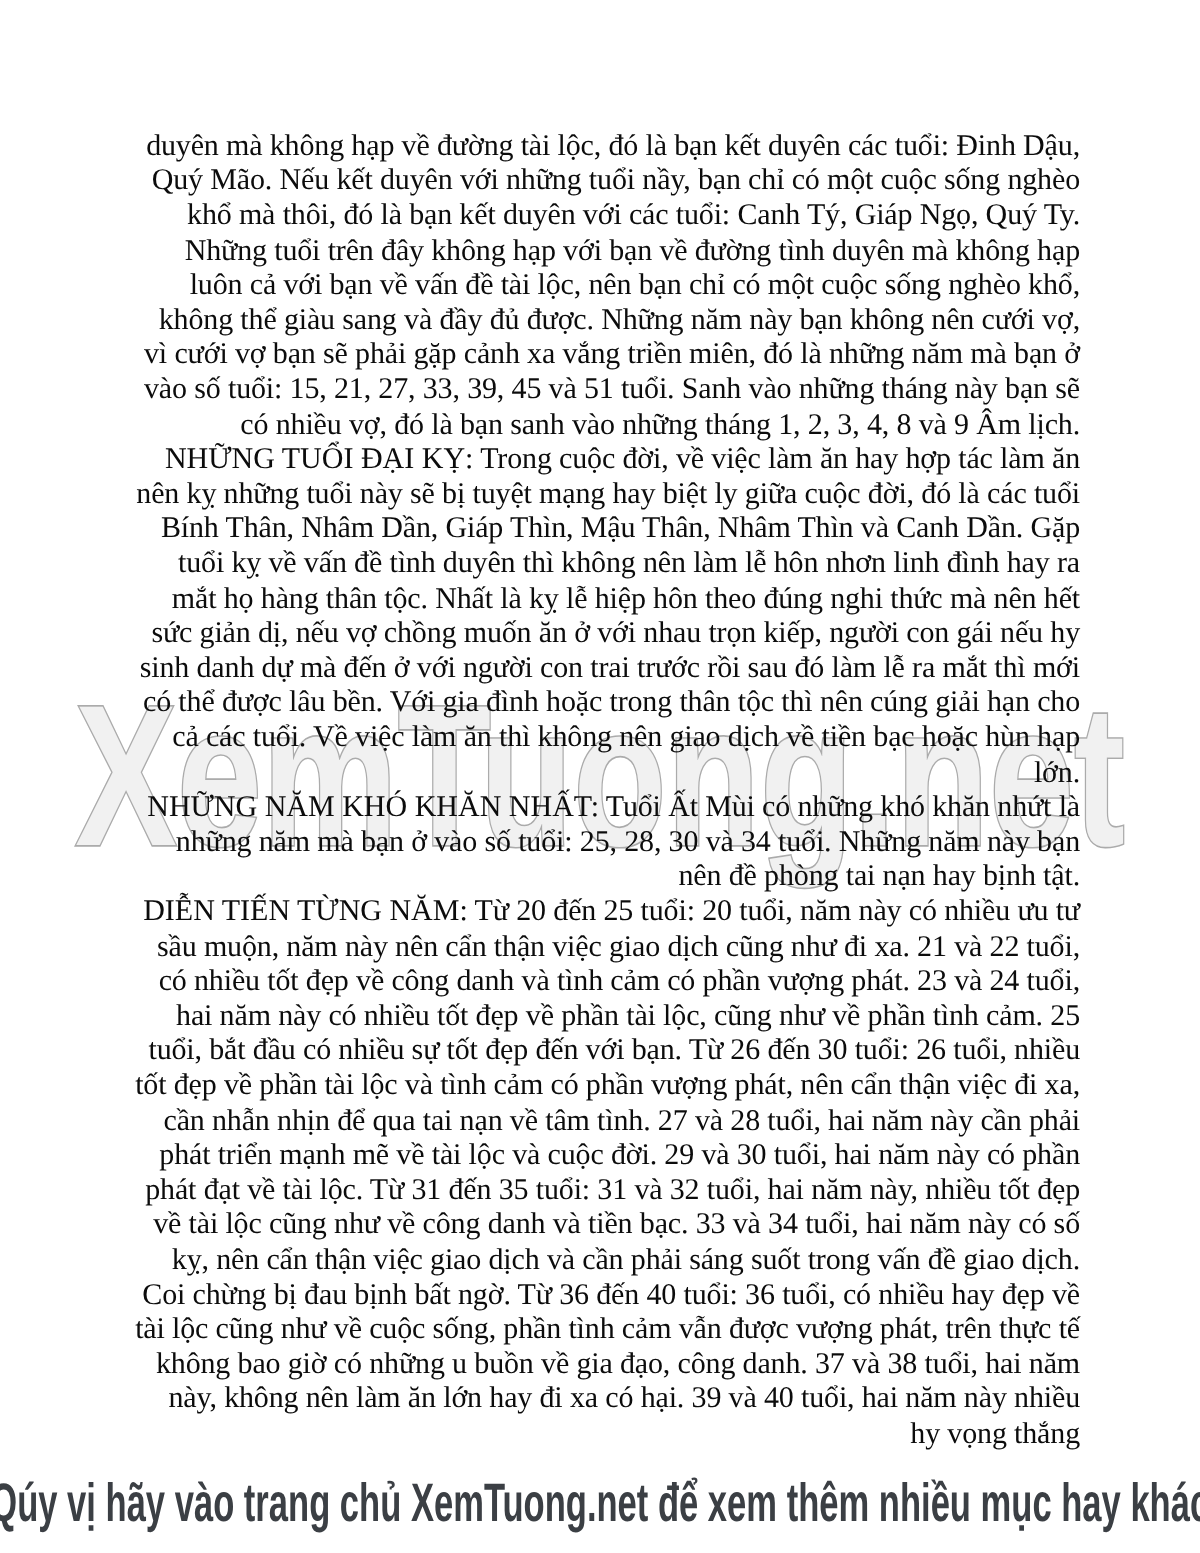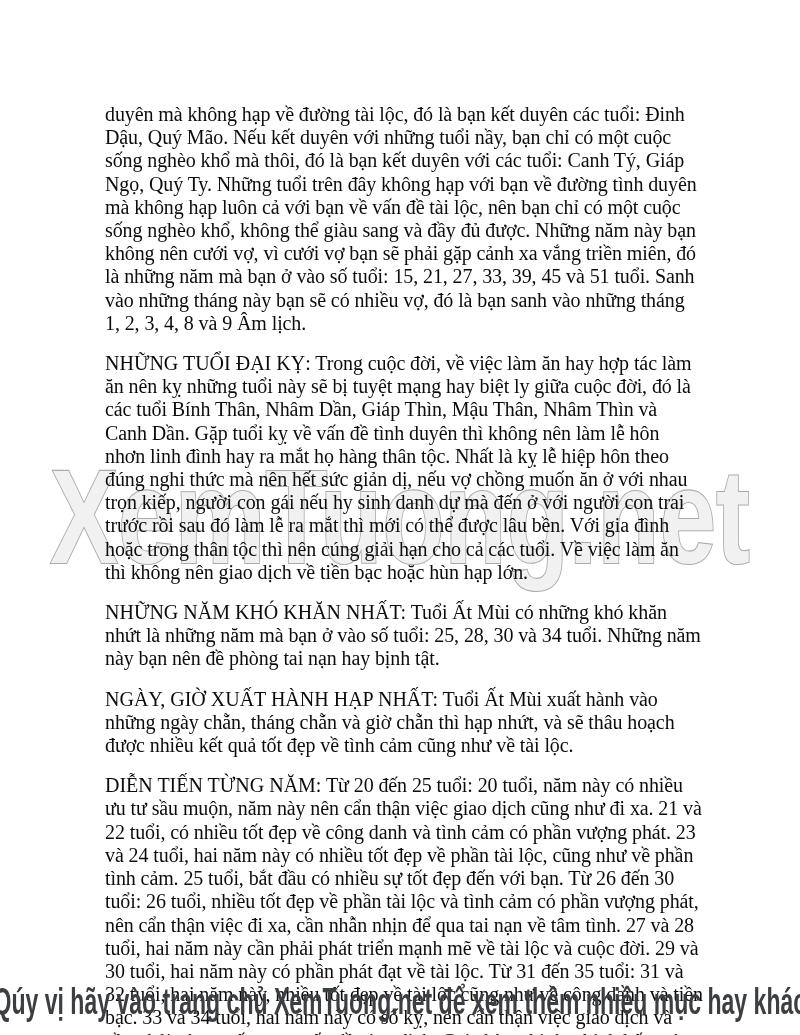--- a/index.html
+++ b/index.html
@@ -37,22 +37,23 @@
     top: 86px;
     width: 632px;
     z-index: 1;
     color: #0c0c0c;
     font-size: 20px;
     line-height: 23.2px;
     letter-spacing: -0.1px;
     text-align: left;
   }
   .content p {
-    margin: 17px;
+    margin: 0;
     padding: 0;
+    text-align: right;
   }
   .content b {
     font-weight: normal;
     letter-spacing: 0;
   }
   .footer {
     position: absolute;
     left: 0;
     top: 980px;
     width: 800px;
@@ -78,21 +79,20 @@
 <div class="page">
 
   <svg class="watermark" width="740" height="220" viewBox="0 0 740 220" aria-hidden="true">
     <text x="12" y="139" font-size="134" textLength="700" lengthAdjust="spacingAndGlyphs">XemTuong.net</text>
   </svg>
 
   <div class="content">
     <p><b></b><span>duyên mà không hạp về đường tài lộc, đó là bạn kết duyên các tuổi: Đinh Dậu, Quý Mão. Nếu kết duyên với những tuổi nầy, bạn chỉ có một cuộc sống nghèo khổ mà thôi, đó là bạn kết duyên với các tuổi: Canh Tý, Giáp Ngọ, Quý Ty. Những tuổi trên đây không hạp với bạn về đường tình duyên mà không hạp luôn cả với bạn về vấn đề tài lộc, nên bạn chỉ có một cuộc sống nghèo khổ, không thể giàu sang và đầy đủ được. Những năm này bạn không nên cưới vợ, vì cưới vợ bạn sẽ phải gặp cảnh xa vắng triền miên, đó là những năm mà bạn ở vào số tuổi: 15, 21, 27, 33, 39, 45 và 51 tuổi. Sanh vào những tháng này bạn sẽ có nhiều vợ, đó là bạn sanh vào những tháng 1, 2, 3, 4, 8 và 9 Âm lịch.</span></p>
     <p><b>NHỮNG TUỔI ĐẠI KỴ:</b><span> Trong cuộc đời, về việc làm ăn hay hợp tác làm ăn nên kỵ những tuổi này sẽ bị tuyệt mạng hay biệt ly giữa cuộc đời, đó là các tuổi Bính Thân, Nhâm Dần, Giáp Thìn, Mậu Thân, Nhâm Thìn và Canh Dần. Gặp tuổi kỵ về vấn đề tình duyên thì không nên làm lễ hôn nhơn linh đình hay ra mắt họ hàng thân tộc. Nhất là kỵ lễ hiệp hôn theo đúng nghi thức mà nên hết sức giản dị, nếu vợ chồng muốn ăn ở với nhau trọn kiếp, người con gái nếu hy sinh danh dự mà đến ở với người con trai trước rồi sau đó làm lễ ra mắt thì mới có thể được lâu bền. Với gia đình hoặc trong thân tộc thì nên cúng giải hạn cho cả các tuổi. Về việc làm ăn thì không nên giao dịch về tiền bạc hoặc hùn hạp lớn.</span></p>
     <p><b>NHỮNG NĂM KHÓ KHĂN NHẤT:</b><span> Tuổi Ất Mùi có những khó khăn nhứt là những năm mà bạn ở vào số tuổi: 25, 28, 30 và 34 tuổi. Những năm này bạn nên đề phòng tai nạn hay bịnh tật.</span></p>
-    <p><b>NGÀY, GIỜ XUẤT HÀNH HẠP NHẤT:</b><span> Tuổi Ất Mùi xuất hành vào những ngày chẵn, tháng chẵn và giờ chẵn thì hạp nhứt, và sẽ thâu hoạch được nhiều kết quả tốt đẹp về tình cảm cũng như về tài lộc.</span></p>
     <p><b>DIỄN TIẾN TỪNG NĂM:</b><span> Từ 20 đến 25 tuổi: 20 tuổi, năm này có nhiều ưu tư sầu muộn, năm này nên cẩn thận việc giao dịch cũng như đi xa. 21 và 22 tuổi, có nhiều tốt đẹp về công danh và tình cảm có phần vượng phát. 23 và 24 tuổi, hai năm này có nhiều tốt đẹp về phần tài lộc, cũng như về phần tình cảm. 25 tuổi, bắt đầu có nhiều sự tốt đẹp đến với bạn. Từ 26 đến 30 tuổi: 26 tuổi, nhiều tốt đẹp về phần tài lộc và tình cảm có phần vượng phát, nên cẩn thận việc đi xa, cần nhẫn nhịn để qua tai nạn về tâm tình. 27 và 28 tuổi, hai năm này cần phải phát triển mạnh mẽ về tài lộc và cuộc đời. 29 và 30 tuổi, hai năm này có phần phát đạt về tài lộc. Từ 31 đến 35 tuổi: 31 và 32 tuổi, hai năm này, nhiều tốt đẹp về tài lộc cũng như về công danh và tiền bạc. 33 và 34 tuổi, hai năm này có số kỵ, nên cẩn thận việc giao dịch và cần phải sáng suốt trong vấn đề giao dịch. Coi chừng bị đau bịnh bất ngờ. Từ 36 đến 40 tuổi: 36 tuổi, có nhiều hay đẹp về tài lộc cũng như về cuộc sống, phần tình cảm vẫn được vượng phát, trên thực tế không bao giờ có những u buồn về gia đạo, công danh. 37 và 38 tuổi, hai năm này, không nên làm ăn lớn hay đi xa có hại. 39 và 40 tuổi, hai năm này nhiều hy vọng thắng</span></p>
   </div>
 
   <div class="footer">
     <span class="footer-text">Qúy vị hãy vào trang chủ XemTuong.net để xem thêm nhiều mục hay khác</span>
   </div>
 
 </div>
 
 </body></html>

